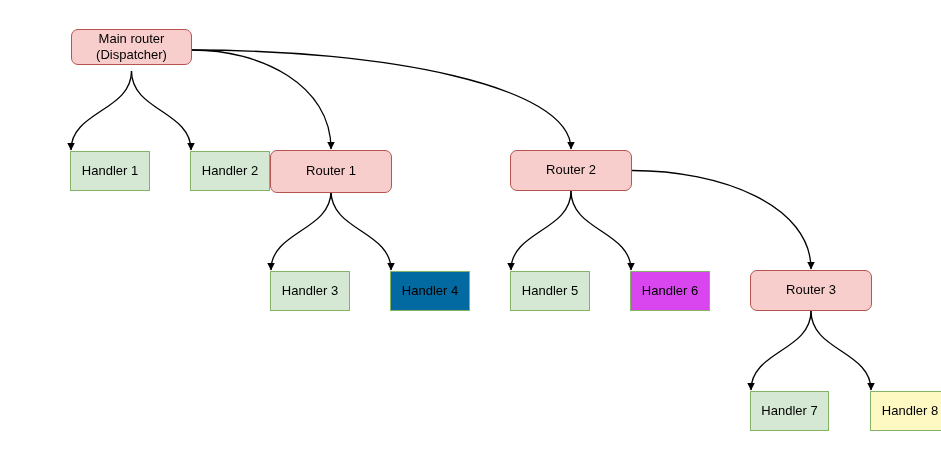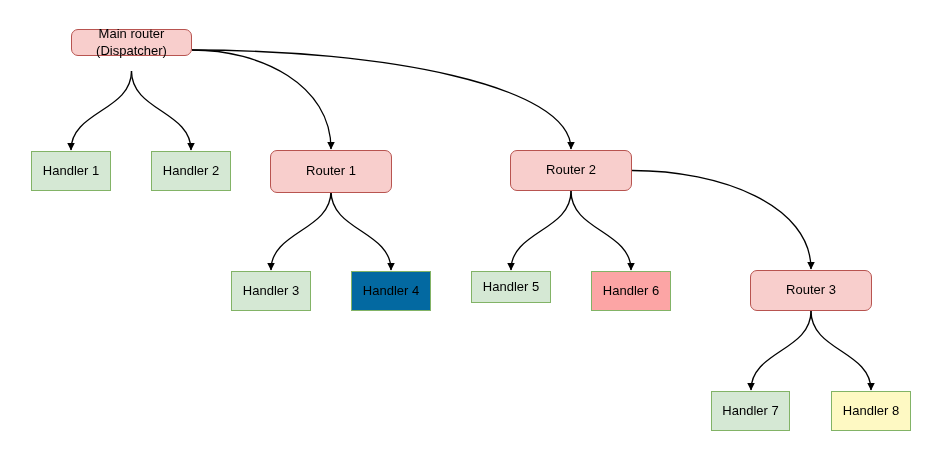--- a/index.html
+++ b/index.html
@@ -36,20 +36,21 @@
     font-size: 13px;
     line-height: 1.25;
     color: #000000;
     white-space: pre-line;
   }
   .node.router {
     border-radius: 7px;
   }
   .node.handler {
     border-radius: 0;
+    margin-left: 39px;
   }
 </style>
 </head>
 <body>
 
 <div id="canvas">
   <svg id="edges-svg" width="941" height="461" viewBox="0 0 941 461" xmlns="http://www.w3.org/2000/svg">
     <defs>
       <marker id="arrowhead" markerUnits="userSpaceOnUse" markerWidth="10" markerHeight="10" refX="7.5" refY="4" orient="auto">
         <path id="arrowhead-shape" d="M0,0 L8,4 L0,8 Z" fill="#000000"></path>
@@ -63,27 +64,27 @@
         <path d="M 331,191 C 331,231 271,231 271,270" class="edge" stroke="#000000" marker-end="url(#arrowhead)"></path>
         <path d="M 331,191 C 331,231 391,231 391,270" class="edge" stroke="#000000" marker-end="url(#arrowhead)"></path>
         <path d="M 571,191 C 571,231 511,231 511,270" class="edge" stroke="#000000" marker-end="url(#arrowhead)"></path>
         <path d="M 571,191 C 571,231 631,231 631,270" class="edge" stroke="#000000" marker-end="url(#arrowhead)"></path>
         <path d="M 632,170.5 C 721.5,170.5 811,205.325 811,269" class="edge" stroke="#000000" marker-end="url(#arrowhead)"></path>
         <path d="M 811,311 C 811,351 751,351 751,390" class="edge" stroke="#000000" marker-end="url(#arrowhead)"></path>
         <path d="M 811,311 C 811,351 871,351 871,390" class="edge" stroke="#000000" marker-end="url(#arrowhead)"></path>
       </g>
   </svg>
   <div id="nodes-layer">
-      <div class="node router" style="left: 71px; top: 29px; width: 121px; height: 27px; background: rgb(248, 206, 204); border: 1.3px solid rgb(184, 84, 80); color: rgb(0, 0, 0);"><span>Main router
+      <div class="node router" style="left: 71px; top: 29px; width: 121px; height: 36px; background: rgb(248, 206, 204); border: 1.3px solid rgb(184, 84, 80); color: rgb(0, 0, 0);"><span>Main router
 (Dispatcher)</span></div>
       <div class="node handler" style="left: 31px; top: 151px; width: 80px; height: 40px; background: rgb(213, 232, 212); border: 1.3px solid rgb(130, 179, 102); color: rgb(0, 0, 0);"><span>Handler 1</span></div>
       <div class="node handler" style="left: 151px; top: 151px; width: 80px; height: 40px; background: rgb(213, 232, 212); border: 1.3px solid rgb(130, 179, 102); color: rgb(0, 0, 0);"><span>Handler 2</span></div>
       <div class="node router" style="left: 270px; top: 150px; width: 122px; height: 43px; background: rgb(248, 206, 204); border: 1.3px solid rgb(184, 84, 80); color: rgb(0, 0, 0);"><span>Router 1</span></div>
       <div class="node router" style="left: 510px; top: 150px; width: 122px; height: 41px; background: rgb(248, 206, 204); border: 1.3px solid rgb(184, 84, 80); color: rgb(0, 0, 0); text-align: center;"><span>Router 2</span></div>
       <div class="node handler" style="left: 231px; top: 271px; width: 80px; height: 40px; background: rgb(213, 232, 212); border: 1.3px solid rgb(130, 179, 102); color: rgb(0, 0, 0);"><span>Handler 3</span></div>
       <div class="node handler" style="left: 351px; top: 271px; width: 80px; height: 40px; background: #0369a1; border: 1.3px solid rgb(130, 179, 102); color: rgb(0, 0, 0);"><span>Handler 4</span></div>
-      <div class="node handler" style="left: 471px; top: 271px; width: 80px; height: 32px; background: rgb(213, 232, 212); border: 1.3px solid rgb(130, 179, 102); color: rgb(0, 0, 0);"><span>Handler 5</span></div>
-      <div class="node handler" style="left: 591px; top: 271px; width: 80px; height: 40px; background: #fca5a5; border: 1.3px solid rgb(130, 179, 102); color: rgb(0, 0, 0); align-items: center;"><span>Handler 6</span></div>
+      <div class="node handler" style="left: 471px; top: 271px; width: 80px; height: 40px; background: rgb(213, 232, 212); border: 1.3px solid rgb(130, 179, 102); color: rgb(0, 0, 0);"><span>Handler 5</span></div>
+      <div class="node handler" style="left: 591px; top: 271px; width: 80px; height: 40px; background: #d946ef; border: 1.3px solid rgb(130, 179, 102); color: rgb(0, 0, 0); align-items: center;"><span>Handler 6</span></div>
       <div class="node router" style="left: 750px; top: 270px; width: 122px; height: 41px; background: rgb(248, 206, 204); border: 1.3px solid rgb(184, 84, 80); color: rgb(0, 0, 0);"><span>Router 3</span></div>
       <div class="node handler" style="left: 711px; top: 391px; width: 79px; height: 40px; background: rgb(213, 232, 212); border: 1.3px solid rgb(130, 179, 102); color: rgb(0, 0, 0);"><span>Handler 7</span></div>
       <div class="node handler" style="left: 831px; top: 391px; width: 80px; height: 40px; background: #fef9c3; border: 1.3px solid rgb(130, 179, 102); color: rgb(0, 0, 0);"><span>Handler 8</span></div>
     </div>
 </div>
 
 </body></html>

